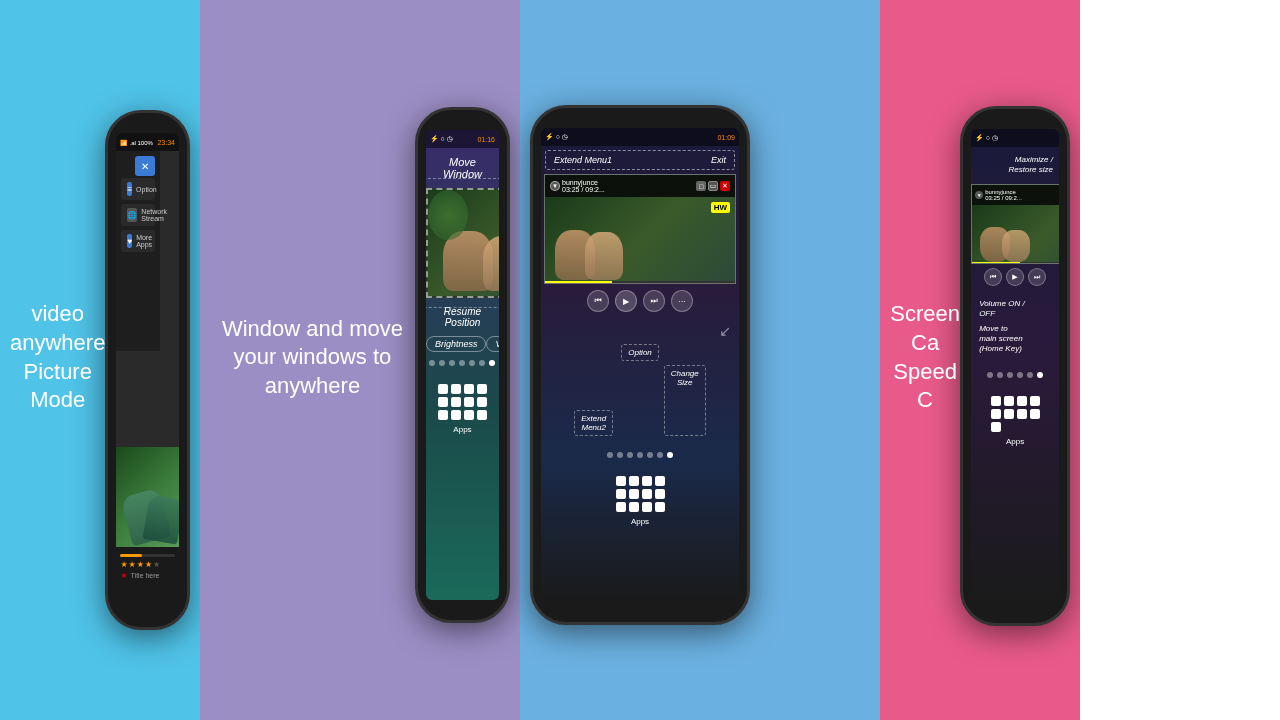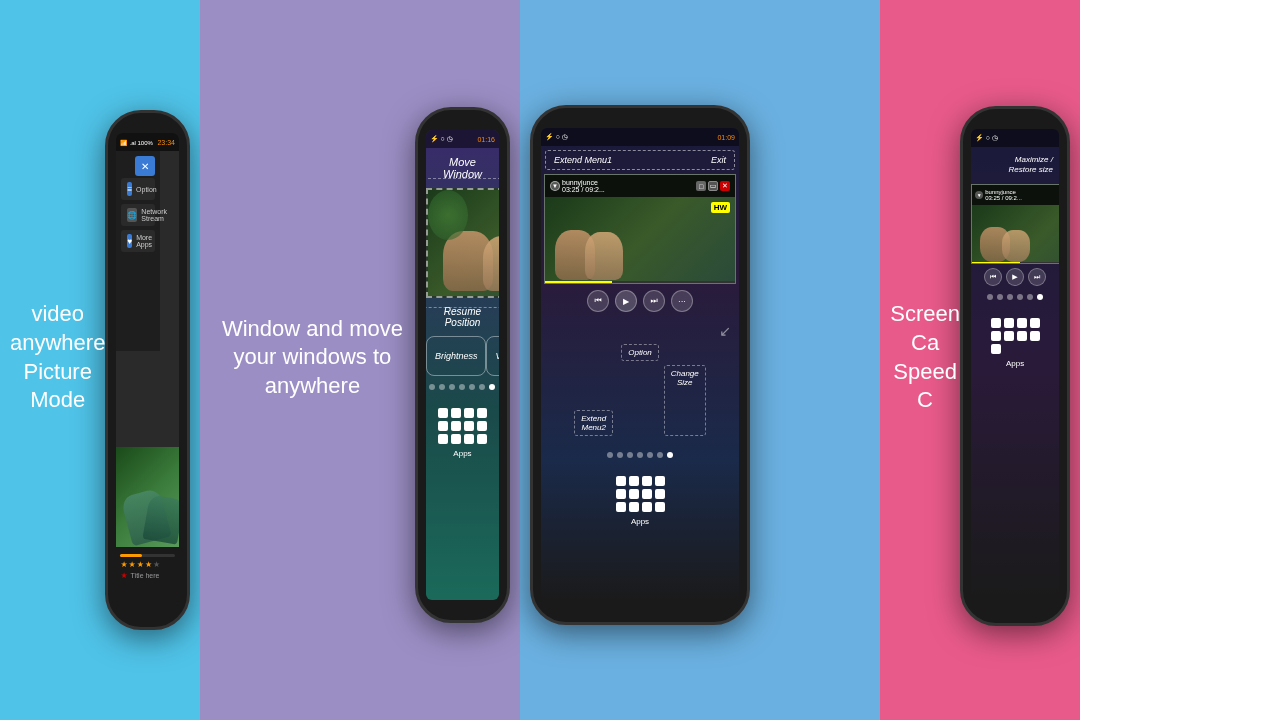--- a/index.html
+++ b/index.html
@@ -250,21 +250,21 @@
       justify-content: space-around;
       margin: 5px 0;
     }
 
     .bv-label {
       color: white;
       font-size: 9px;
       font-style: italic;
       border: 1px solid rgba(255,255,255,0.4);
       border-radius: 8px;
-      padding: 14px 8px;
+      padding: 2px 8px;
     }
 
     .dots-row {
       display: flex;
       justify-content: center;
       gap: 4px;
       margin: 8px 0;
     }
 
     .dot {
@@ -799,20 +799,27 @@
           </div>
         </div>
       </div>
 
       <div class="player-controls-4">
         <div class="ctrl-btn-4">⏮</div>
         <div class="ctrl-btn-4">▶</div>
         <div class="ctrl-btn-4">⏭</div>
       </div>
 
+      <div class="panel4-labels">
+        <div class="p4-label" style="white-space:pre-line;">Volume ON /
+OFF</div>
+        <div class="p4-label" style="white-space:pre-line;">Move to
+main screen
+(Home Key)</div>
+      </div>
 
       <div class="dots-row">
         <div class="dot"></div>
         <div class="dot"></div>
         <div class="dot"></div>
         <div class="dot"></div>
         <div class="dot"></div>
         <div class="dot dot-active"></div>
       </div>
 

